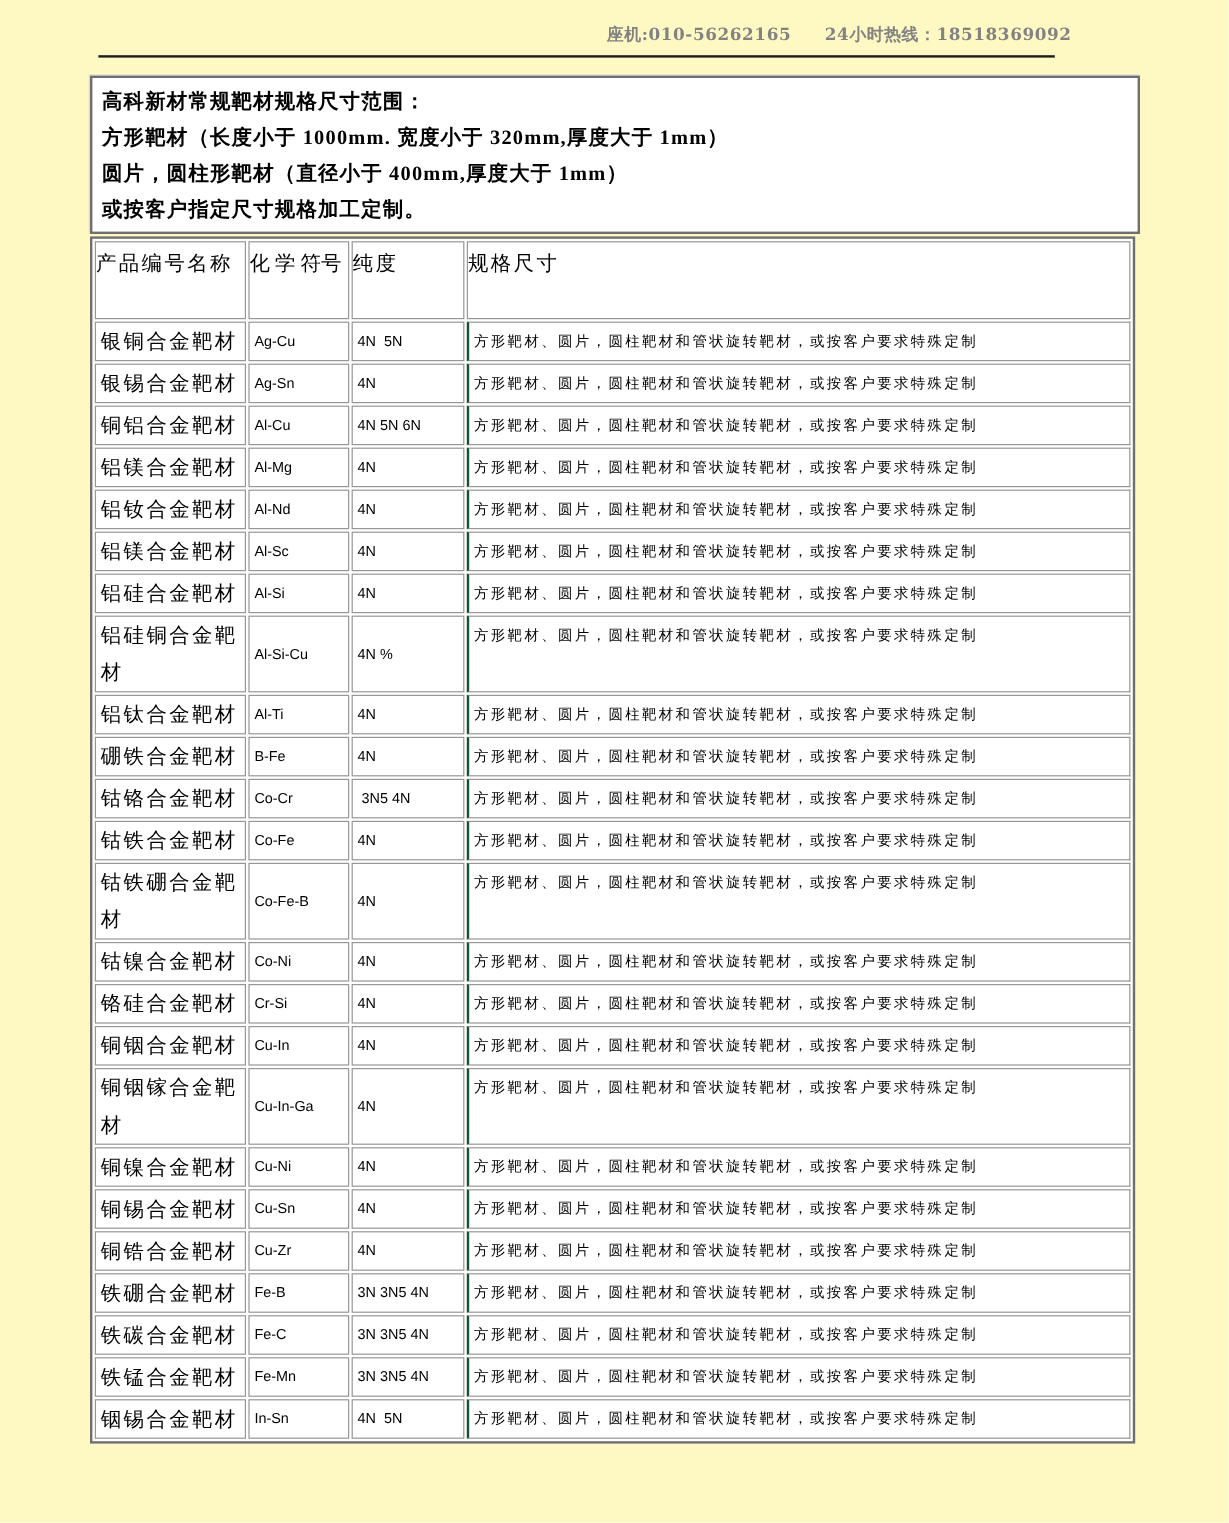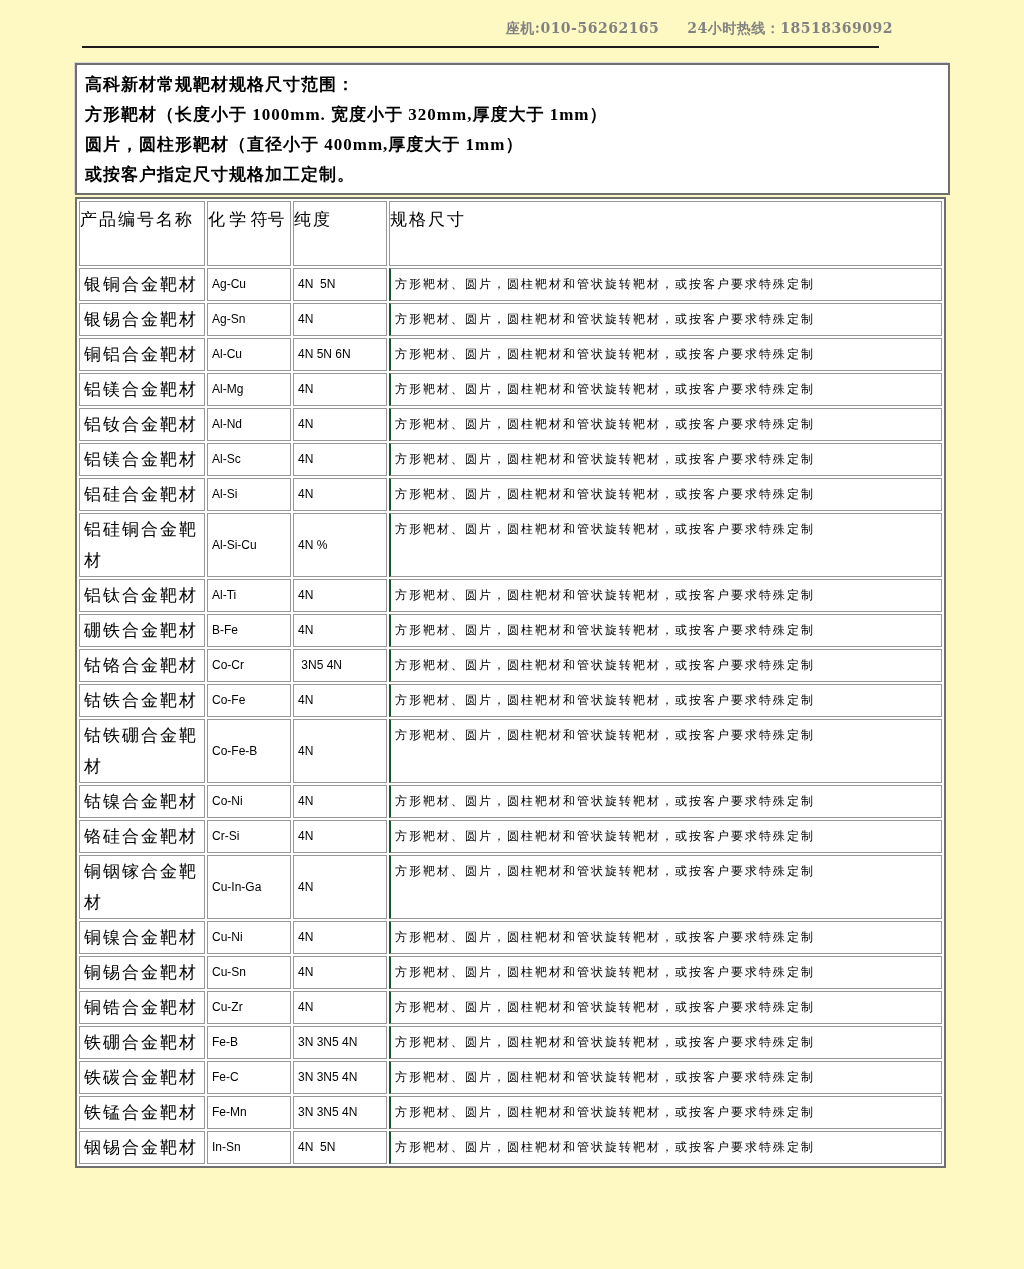--- a/index.html
+++ b/index.html
@@ -211,20 +211,26 @@
       <td class="spec">方形靶材、圆片，圆柱靶材和管状旋转靶材，或按客户要求特殊定制</td>
     </tr>
 
     <tr>
       <td class="name">铬硅合金靶材</td>
       <td class="symbol">Cr-Si</td>
       <td class="purity">4N</td>
       <td class="spec">方形靶材、圆片，圆柱靶材和管状旋转靶材，或按客户要求特殊定制</td>
     </tr>
 
+    <tr>
+      <td class="name">铜铟合金靶材</td>
+      <td class="symbol">Cu-In</td>
+      <td class="purity">4N</td>
+      <td class="spec">方形靶材、圆片，圆柱靶材和管状旋转靶材，或按客户要求特殊定制</td>
+    </tr>
 
     <tr>
       <td class="name">铜铟镓合金靶材</td>
       <td class="symbol">Cu-In-Ga</td>
       <td class="purity">4N</td>
       <td class="spec">方形靶材、圆片，圆柱靶材和管状旋转靶材，或按客户要求特殊定制</td>
     </tr>
 
     <tr>
       <td class="name">铜镍合金靶材</td>

